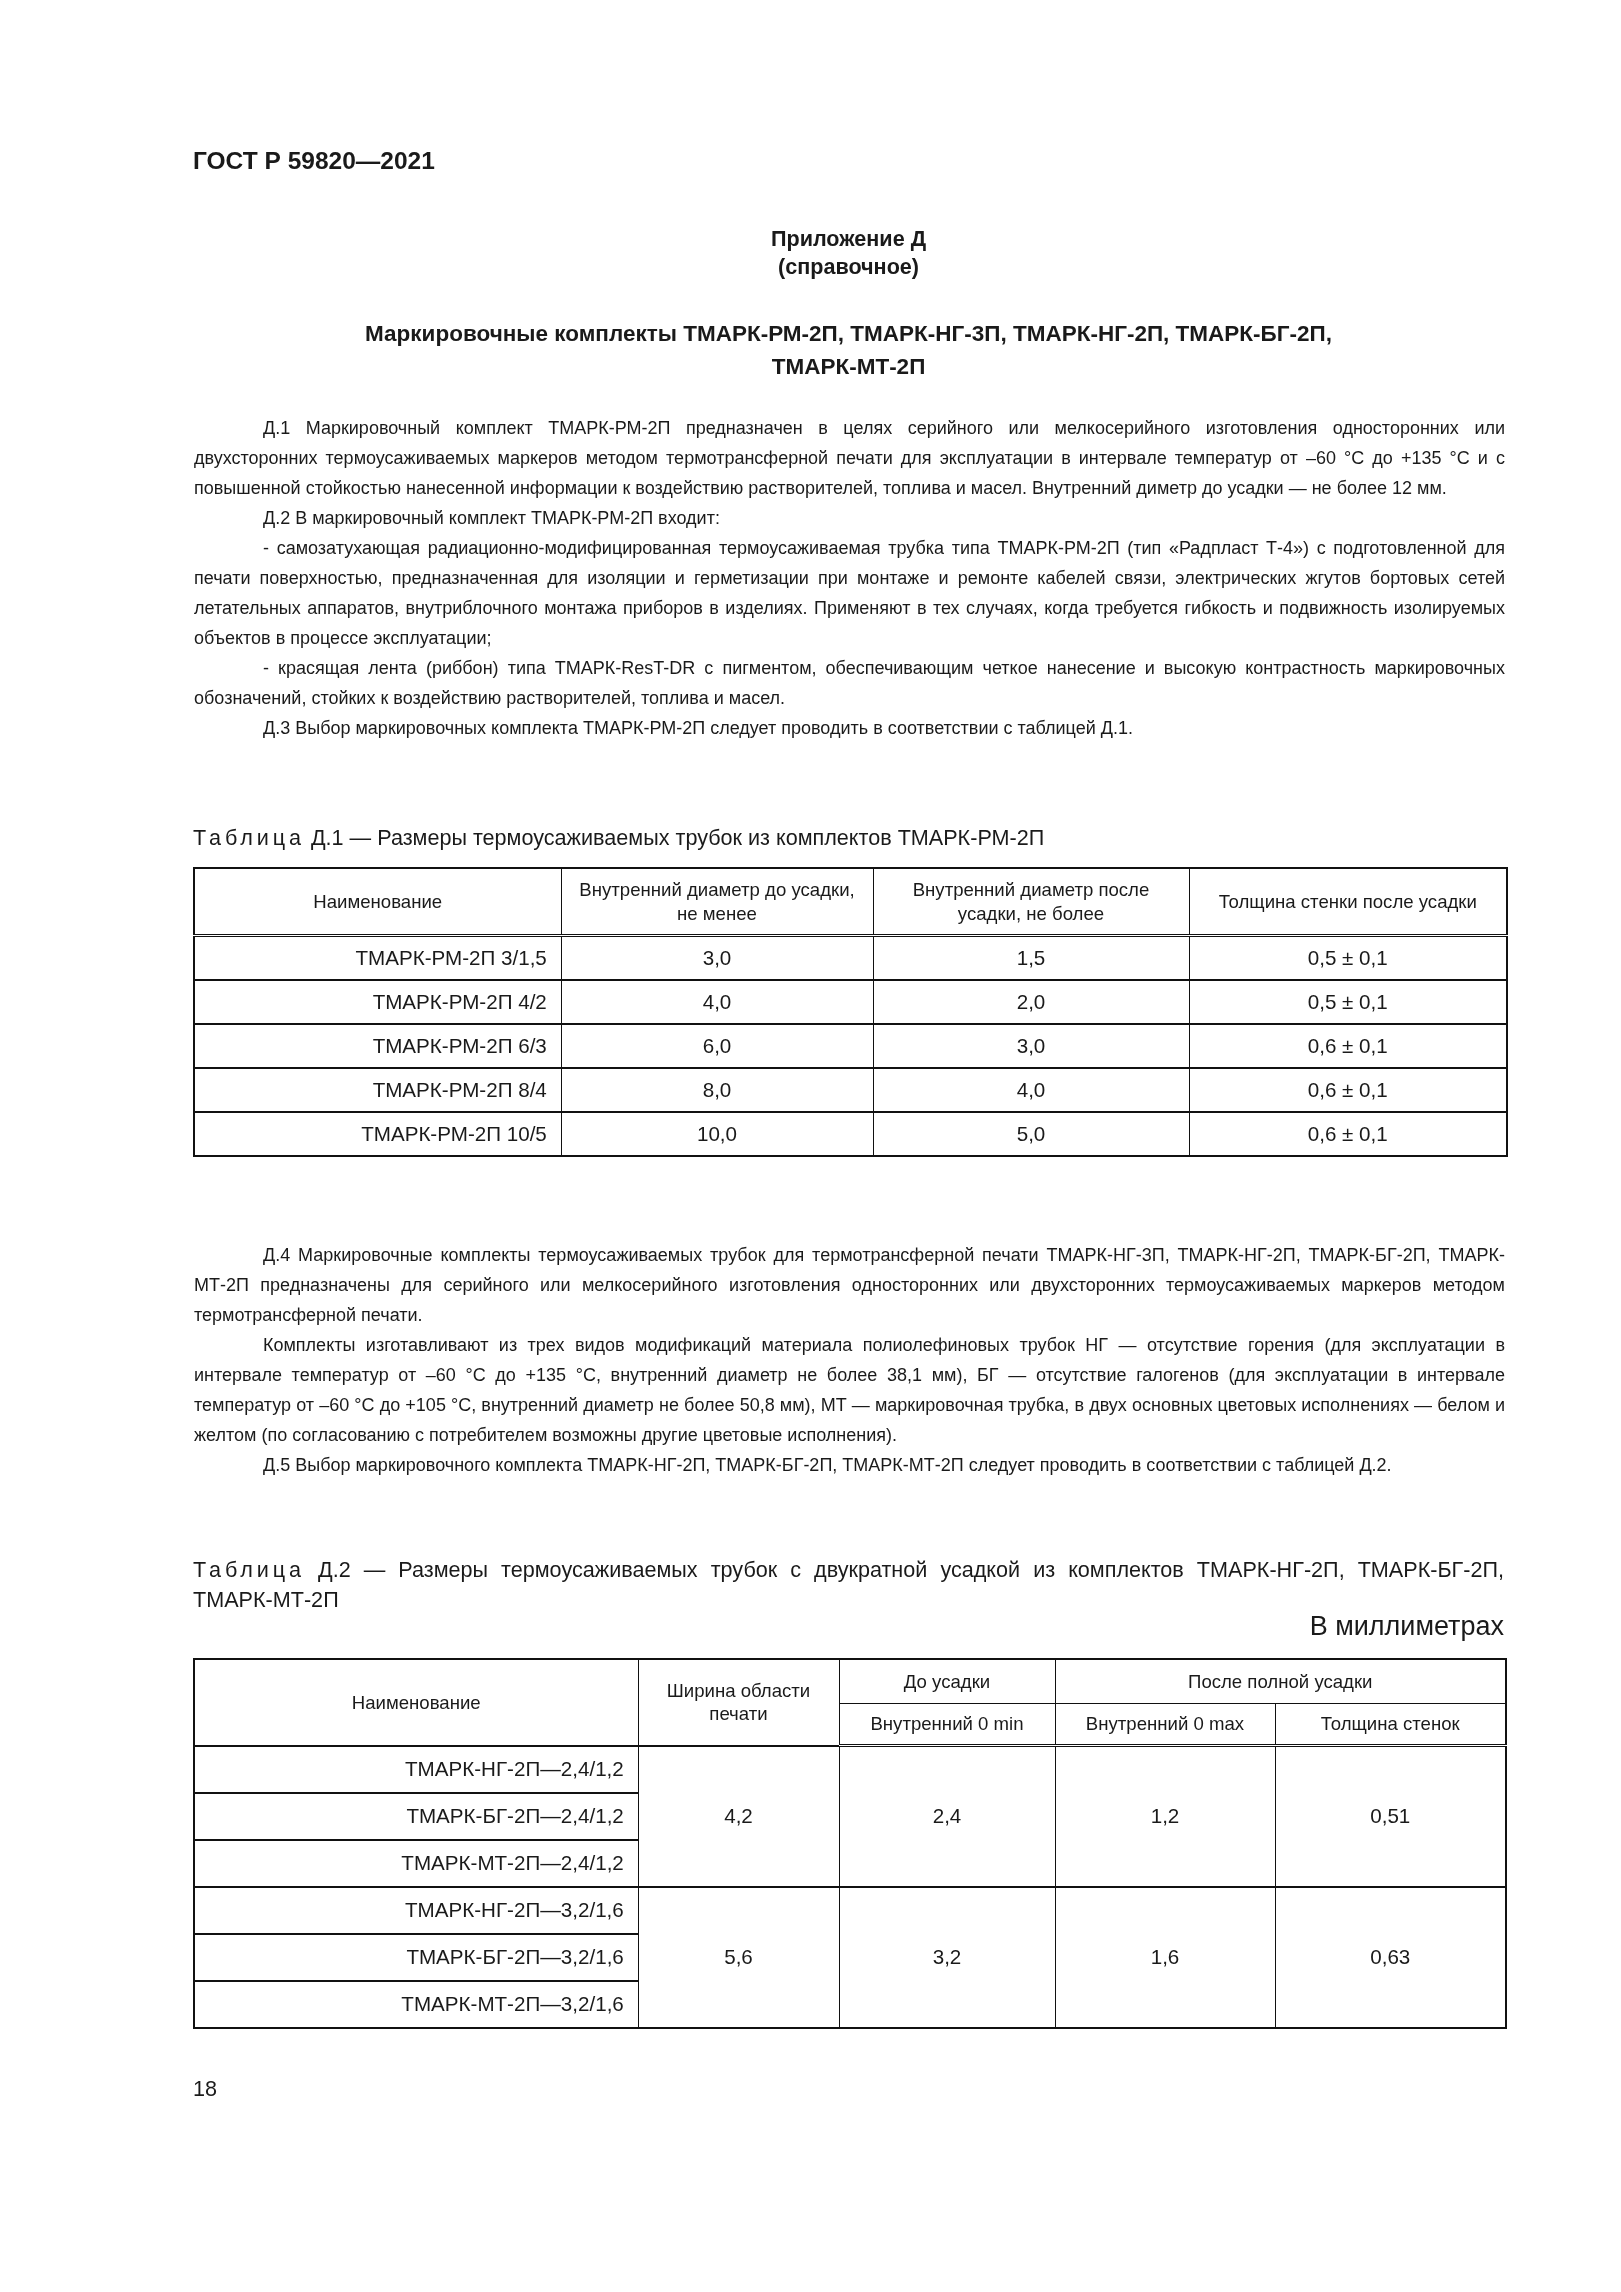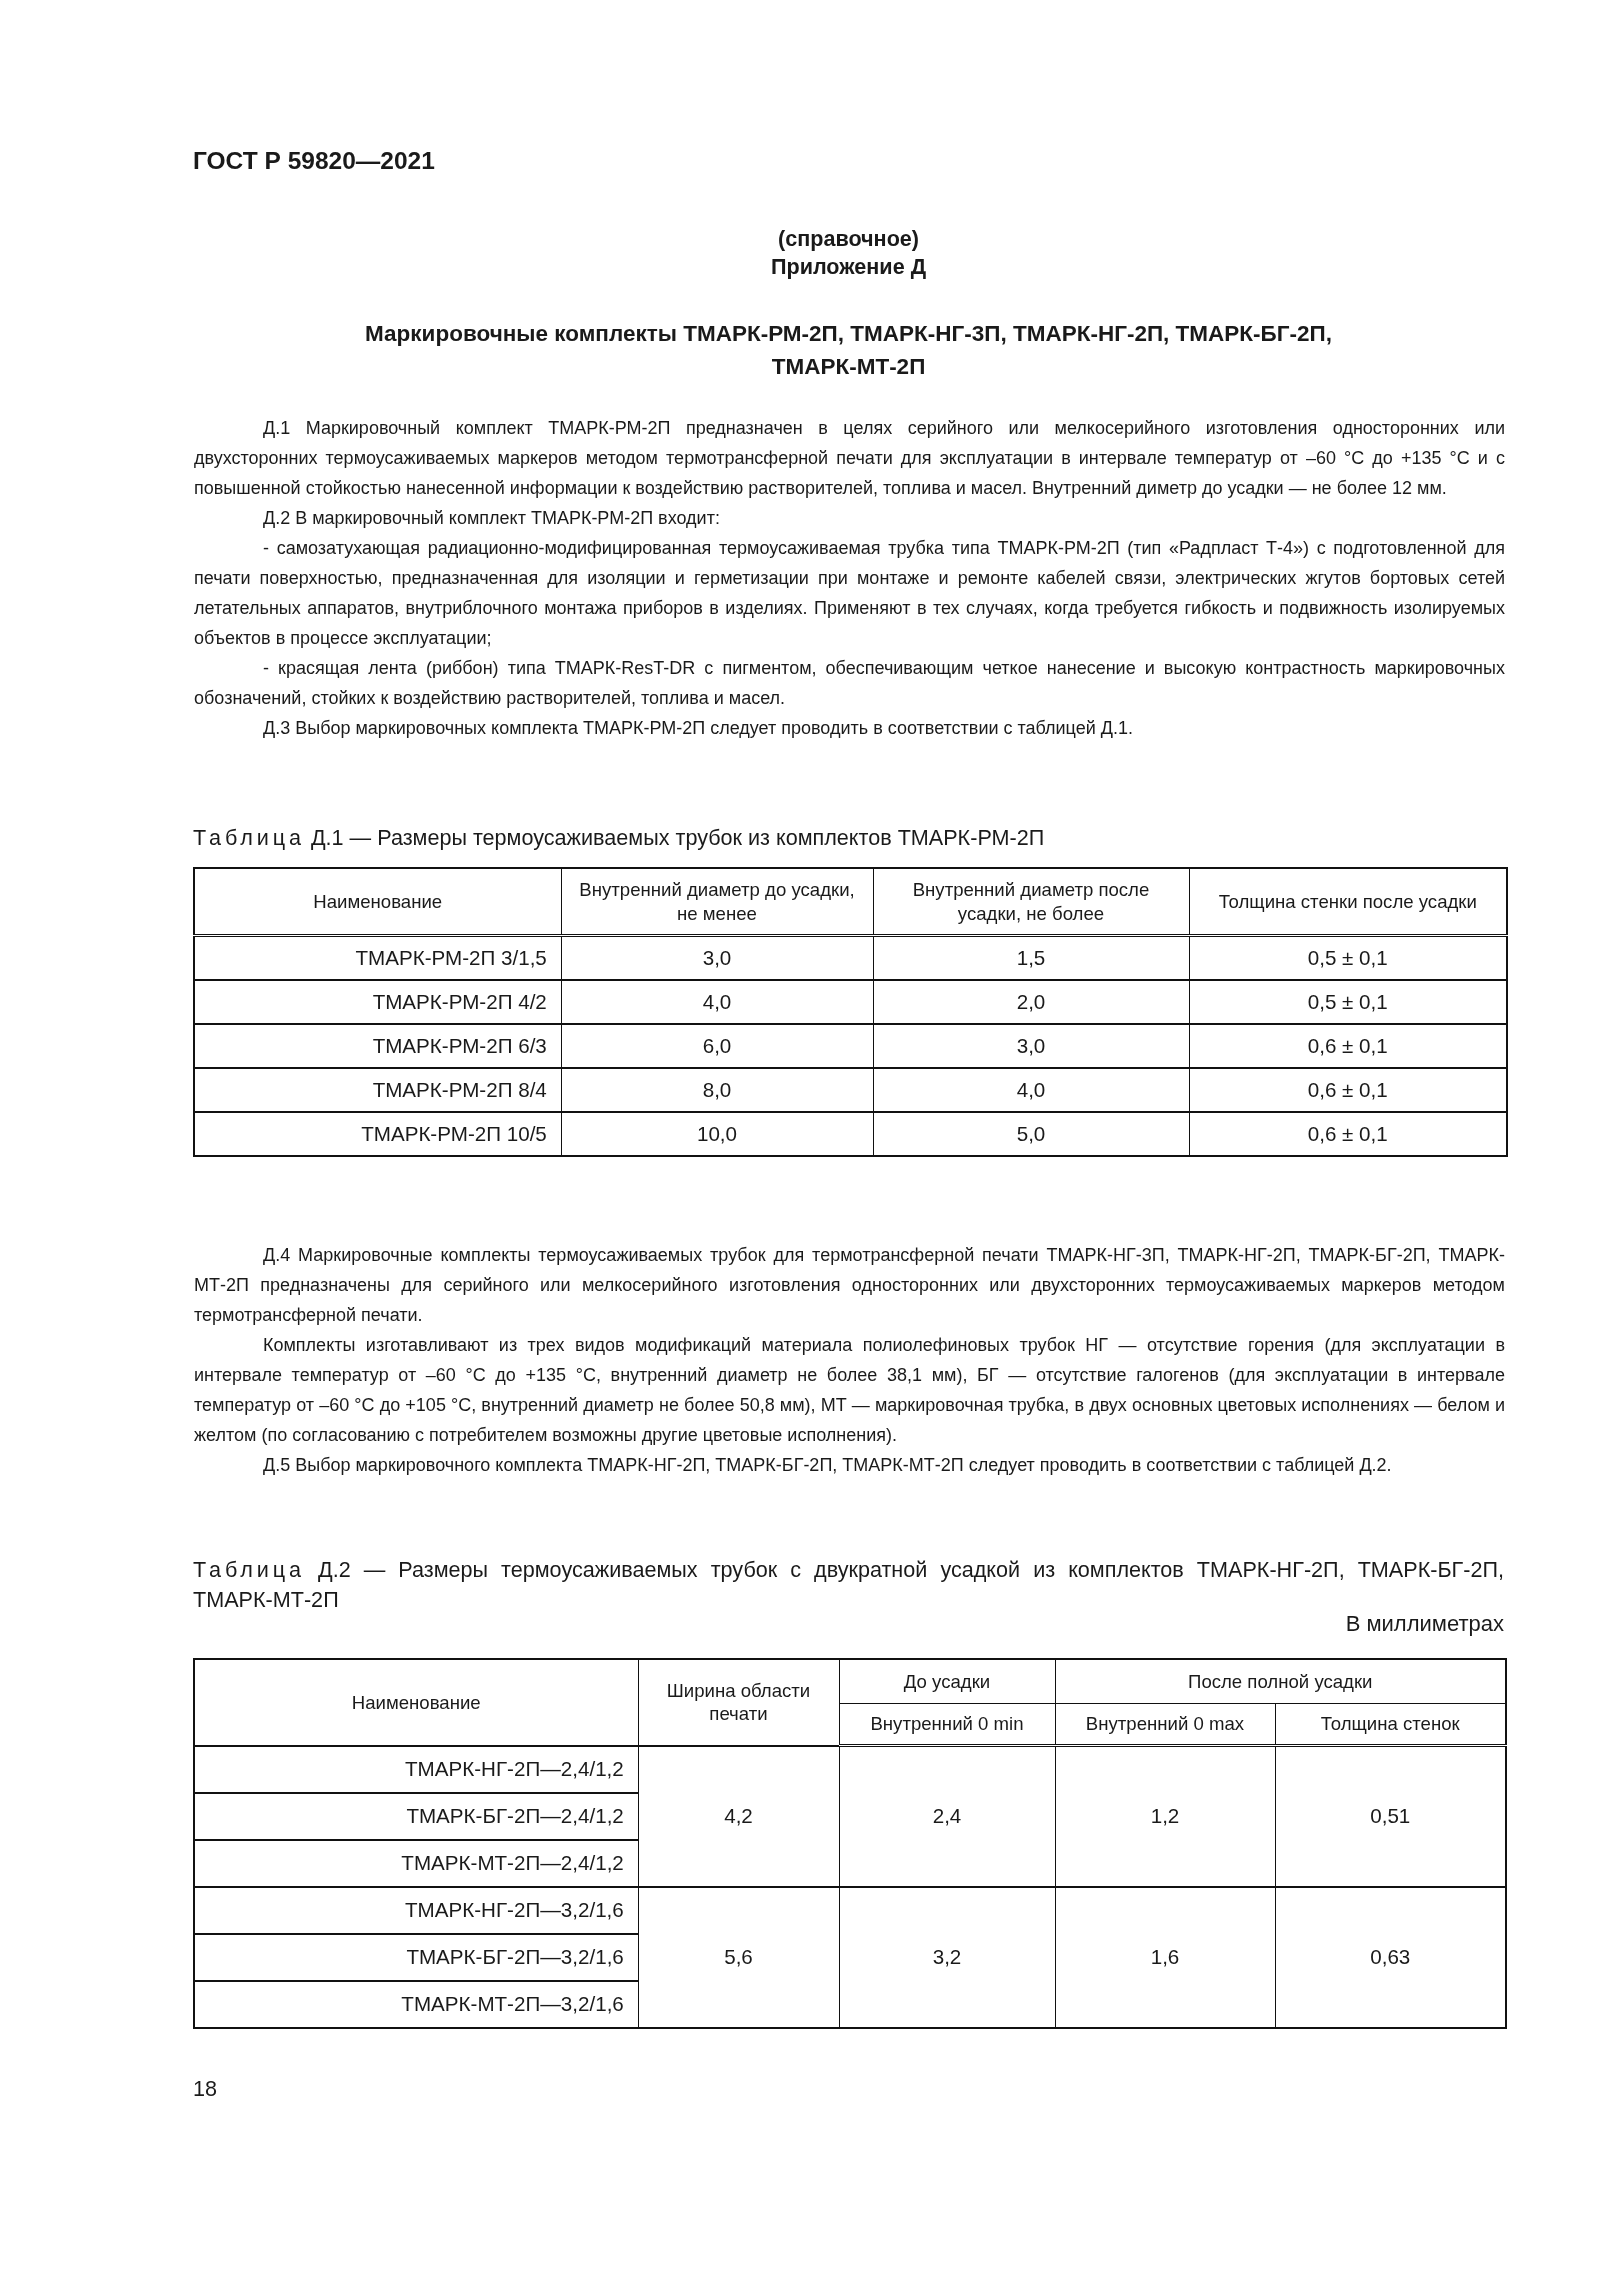--- a/index.html
+++ b/index.html
@@ -26,21 +26,21 @@
   }
   .body-block p { margin: 0; text-indent: 69px; }
   .body-block p.last-left { text-align-last: left; }
   .caption {
     position: absolute; left: 193px; width: 1311px;
     font-size: 21.6px; line-height: 30px; text-align: justify;
   }
   .caption .spaced { letter-spacing: 3.9px; }
   .units {
     position: absolute; left: 193px; width: 1311px; top: 1611px;
-    text-align: right; font-size: 22px;
+    text-align: right; font-size: 27px;
   }
   table.grid {
     position: absolute; left: 193px; width: 1311px;
     border-collapse: collapse; font-size: 20.6px; table-layout: fixed;
   }
   table.grid td, table.grid th {
     border: 1.5px solid #111; padding: 0 13.7px; font-weight: normal;
   }
   table.grid th { text-align: center; font-size: 18.6px; line-height: 23.5px; }
   table.grid td.num { text-align: center; }
@@ -59,22 +59,22 @@
   .page-num {
     position: absolute; left: 193px; top: 2076px; font-size: 21.6px;
   }
 </style>
 </head>
 <body>
 
 <div class="doc-code">ГОСТ Р 59820—2021</div>
 
 <div class="annex">
+  <div>Приложение Д</div>
   <div>(справочное)</div>
-  <div>Приложение Д</div>
 </div>
 
 <div class="annex-title">
   <div>Маркировочные комплекты ТМАРК-РМ-2П, ТМАРК-НГ-3П, ТМАРК-НГ-2П, ТМАРК-БГ-2П,</div>
   <div>ТМАРК-МТ-2П</div>
 </div>
 
 <div class="body-block" style="top: 413px;">
   <p class="last-left">Д.1 Маркировочный комплект ТМАРК-РМ-2П предназначен в целях серийного или мелкосерийного изготовления односторонних или двухсторонних термоусаживаемых маркеров методом термотрансферной печати для эксплуатации в интервале температур от –60 °С до +135 °С и с повышенной стойкостью нанесенной информации к воздействию растворителей, топлива и масел. Внутренний диметр до усадки — не более 12 мм.</p>
   <p class="last-left">Д.2 В маркировочный комплект ТМАРК-РМ-2П входит:</p>

